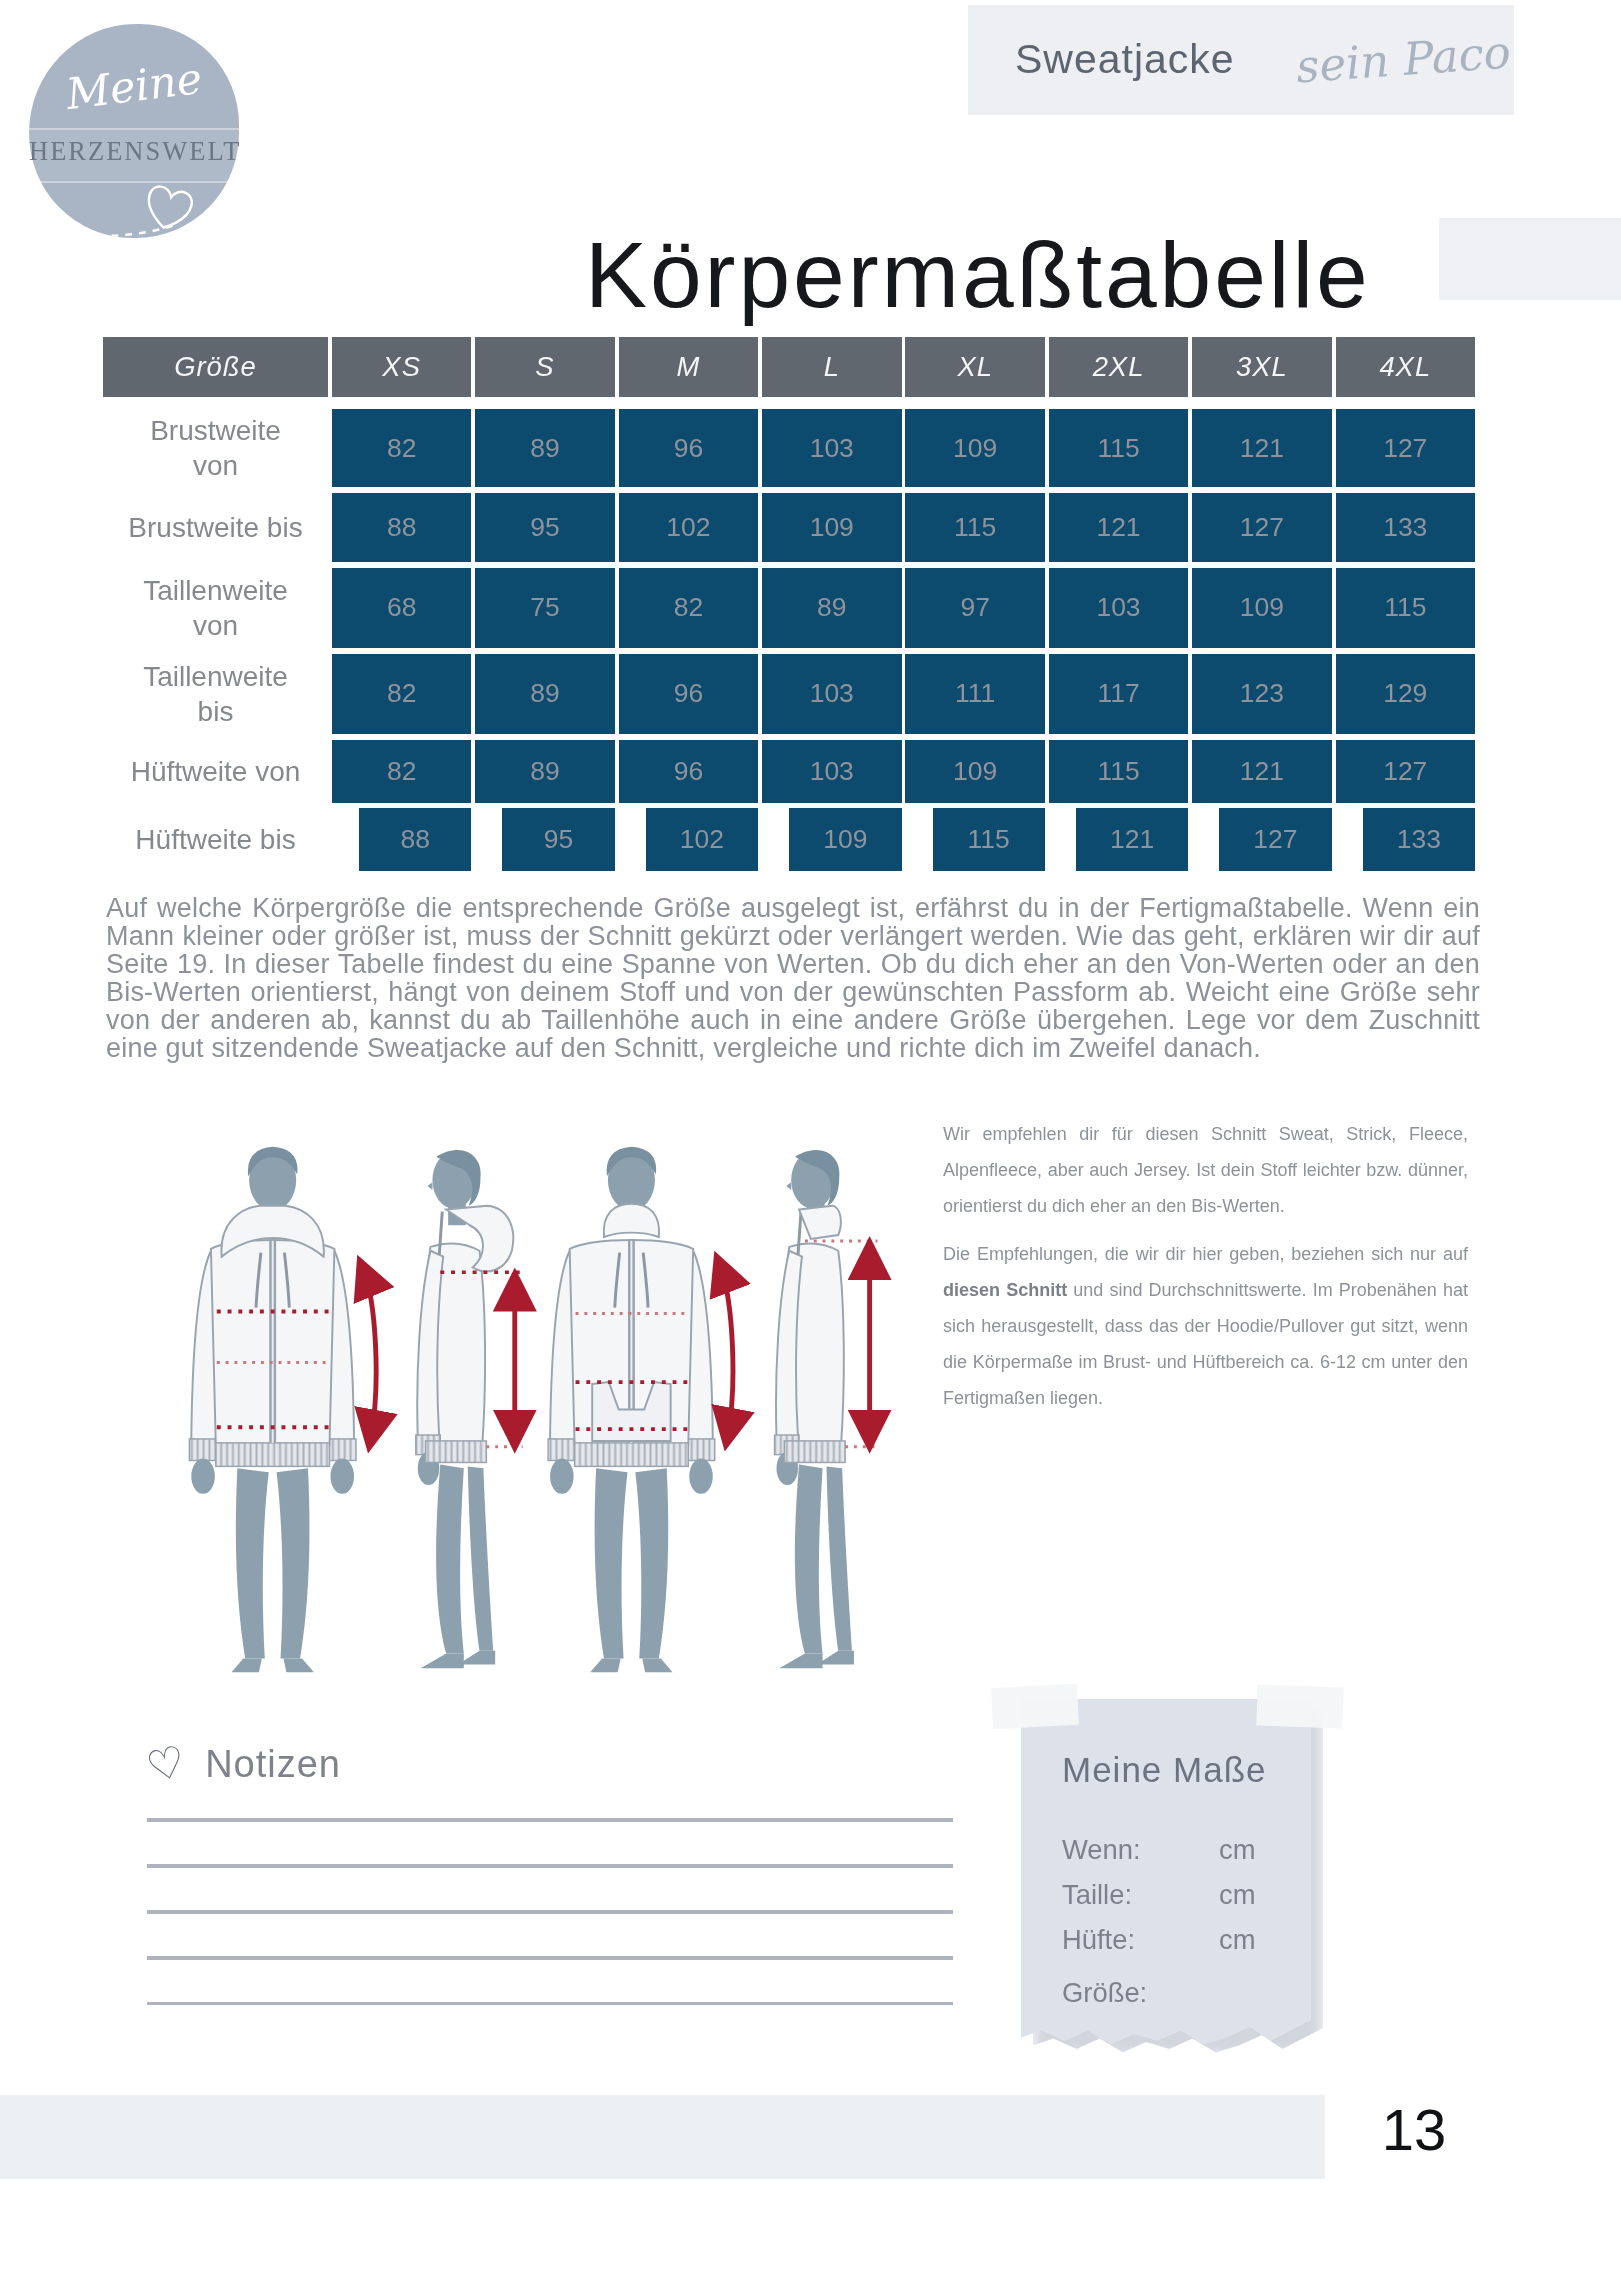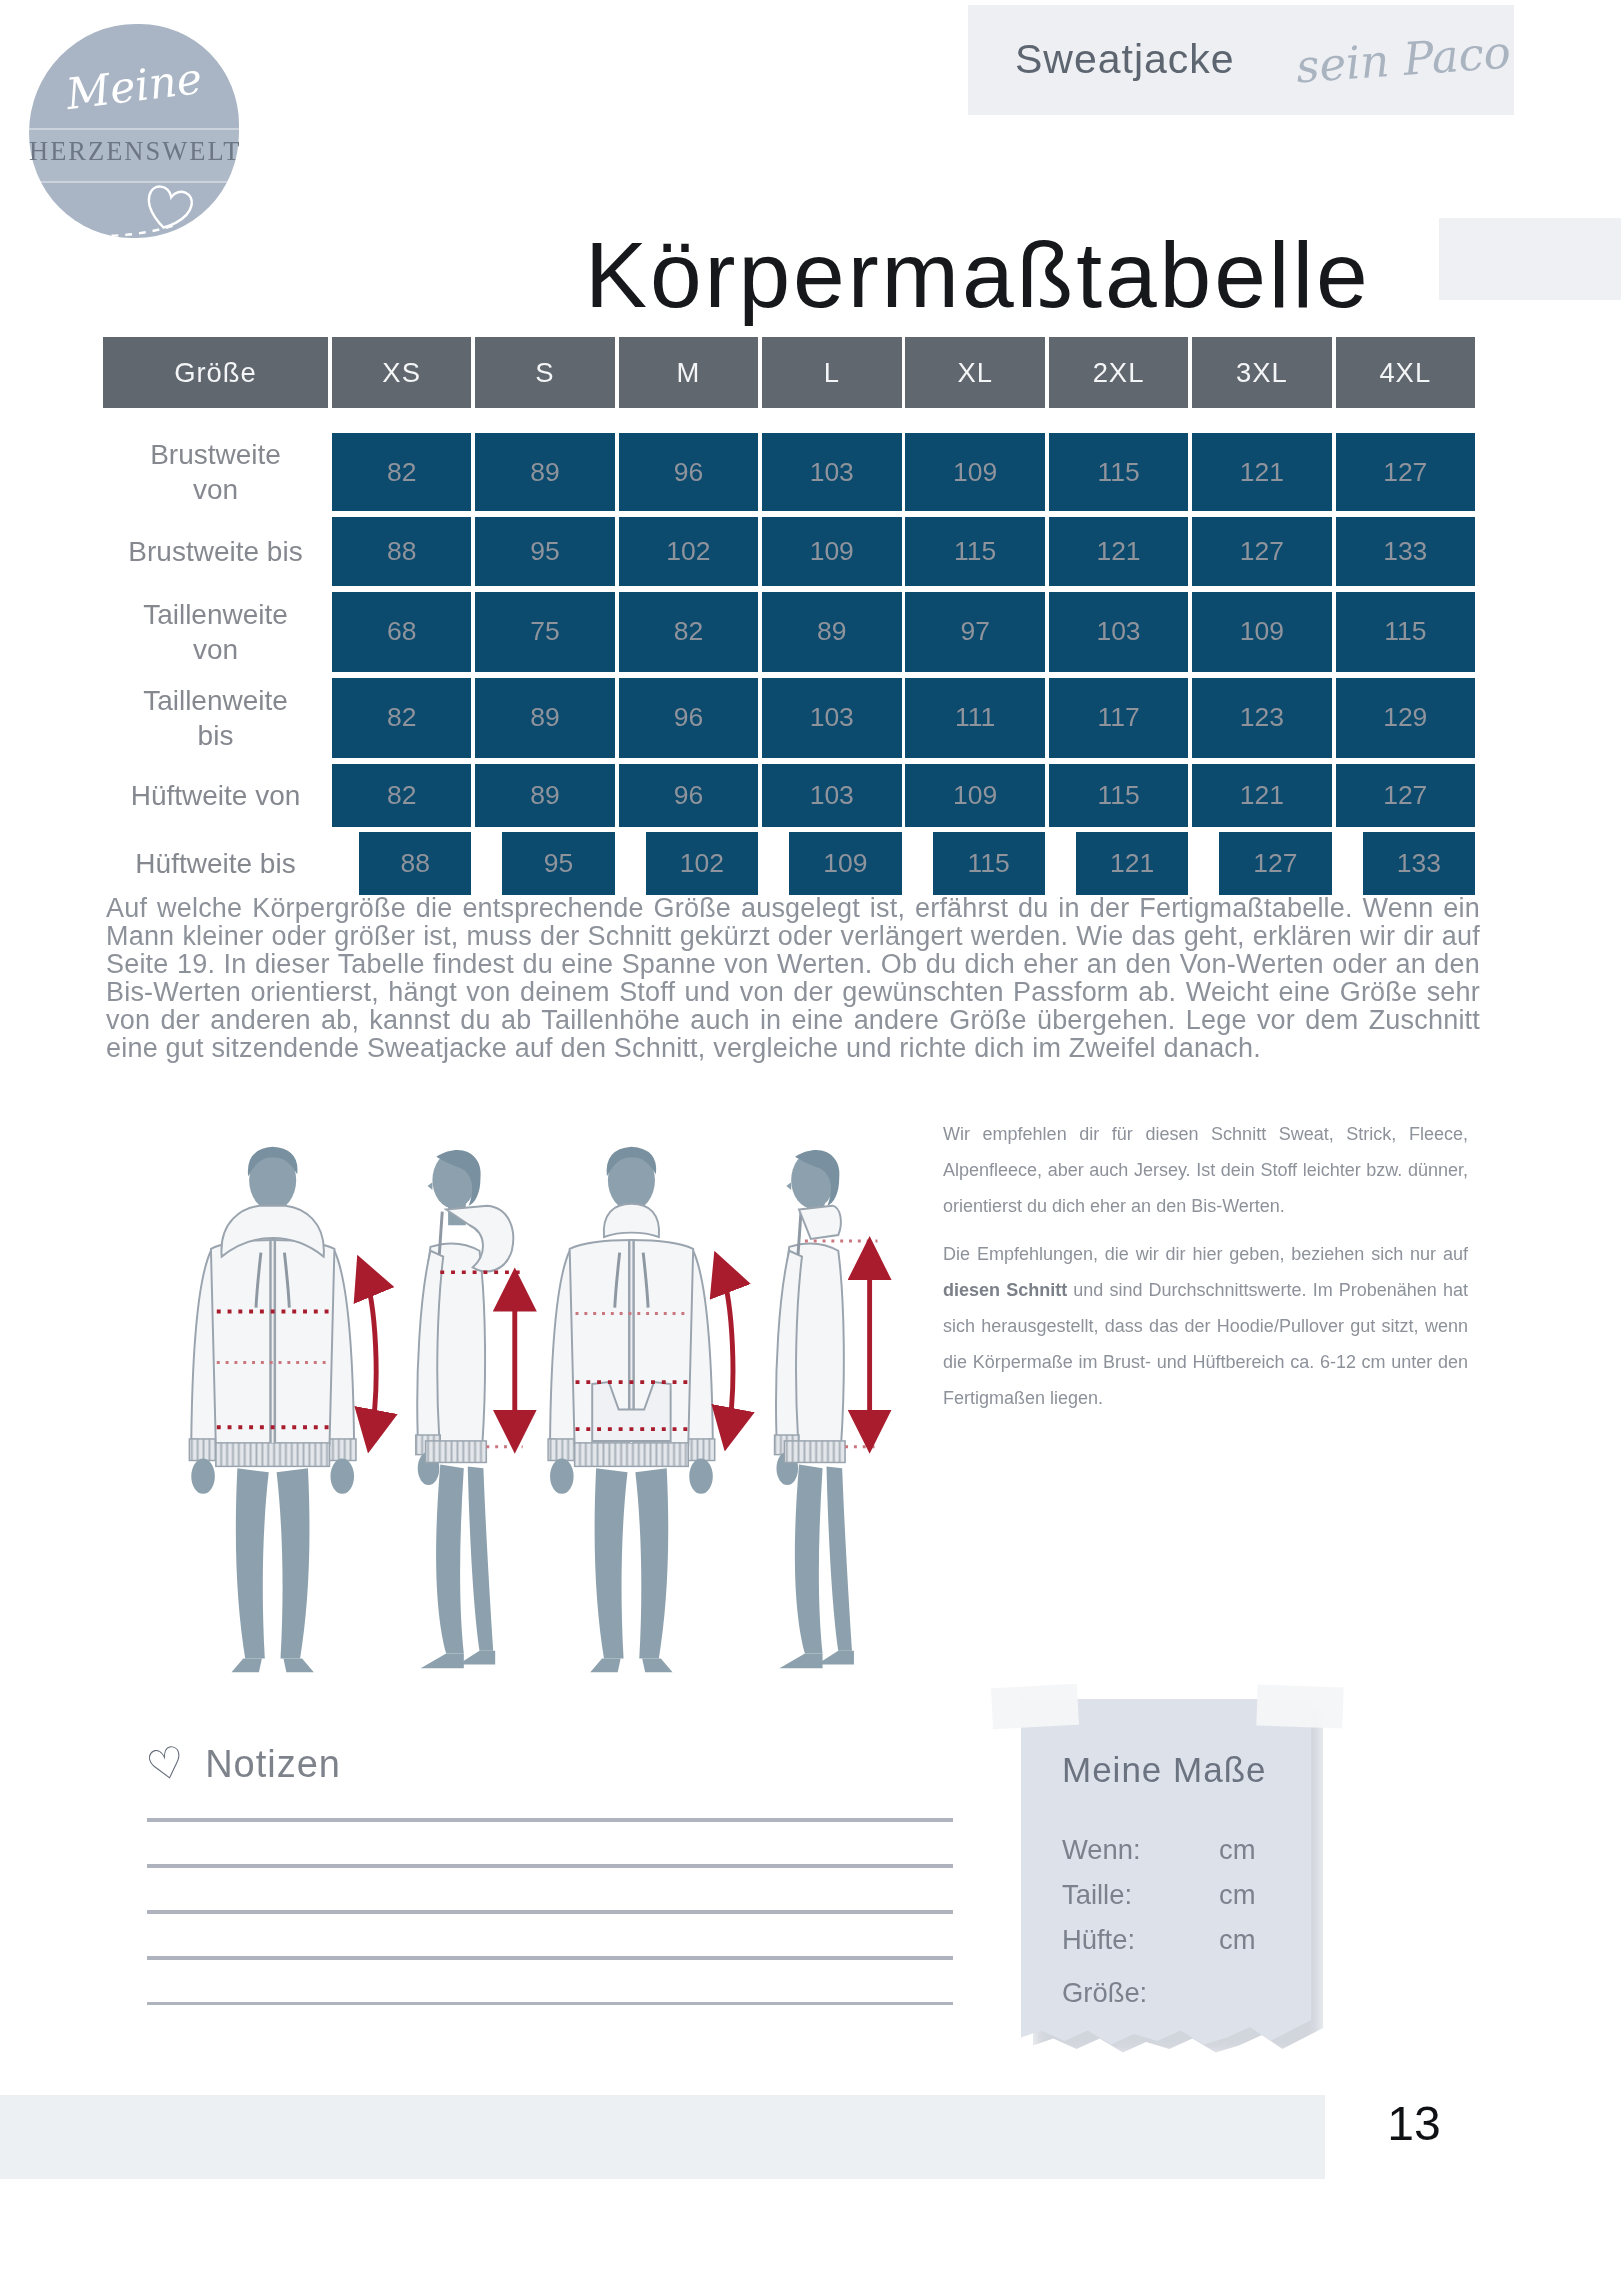--- a/index.html
+++ b/index.html
@@ -27,21 +27,21 @@
         font-style:italic;font-size:45px;color:#aab4c1;transform:rotate(-4deg);}
 
   
   .page-title{position:absolute;left:573px;top:210px;font-size:93px;font-weight:300;
         color:#17181b;letter-spacing:2.9px;white-space:nowrap;}
   .title-accent{position:absolute;left:1439px;top:218px;width:182px;height:82px;background:#eef0f3;}
 
   
   .size-table{position:absolute;left:103px;top:337px;width:1372px;}
   .t-row{display:grid;grid-template-columns:225px repeat(8,1fr);column-gap:3.9px;margin-bottom:5.9px;}
-  .t-row.head{height:71px;margin-bottom:25px;}
+  .t-row.head{height:60px;margin-bottom:12px;font-style:italic;}
   .t-row:nth-child(2){height:78px;}
   .t-row:nth-child(3){height:69px;}
   .t-row:nth-child(4){height:80px;}
   .t-row:nth-child(5){height:80px;}
   .t-row:nth-child(6){height:63px;}
   .t-row:nth-child(7){height:63px;gap:31px;}
   .hcell{background:#61676f;color:#f4f5f7;font-size:27.4px;display:flex;align-items:center;
         justify-content:center;letter-spacing:1px;}
   .lcell{background:#ffffff;color:#85898f;font-size:28px;display:flex;align-items:center;
         justify-content:center;text-align:center;line-height:1.25;white-space:pre-line;}
@@ -78,21 +78,21 @@
   .note-rows{position:absolute;left:41px;top:135px;right:29px;}
   .note-row{height:45px;display:flex;font-size:27.4px;color:#7c828d;}
   .note-row .nlabel{width:157px;}
   .note-row:nth-child(4){margin-top:7.8px;}
   .tape{position:absolute;width:86px;height:41px;background:#f3f5f7;opacity:.95;}
   .tape-left{left:992px;top:1686px;transform:rotate(-3deg);}
   .tape-right{left:1257px;top:1686px;transform:rotate(2deg);}
 
   
   .bottom-bar{position:absolute;left:0;top:2095px;width:1325px;height:84px;background:#edf0f3;}
-  .page-num{position:absolute;left:1370px;top:2096px;width:88px;text-align:center;font-size:48px;
+  .page-num{position:absolute;left:1370px;top:2096px;width:88px;text-align:center;font-size:58px;
         color:#101114;font-weight:500;}
 </style>
 </head>
 <body>
 
 <div class="page">
 
   <div class="logo">
     <div class="logo-script">Meine</div>
     <div class="logo-band"></div>

